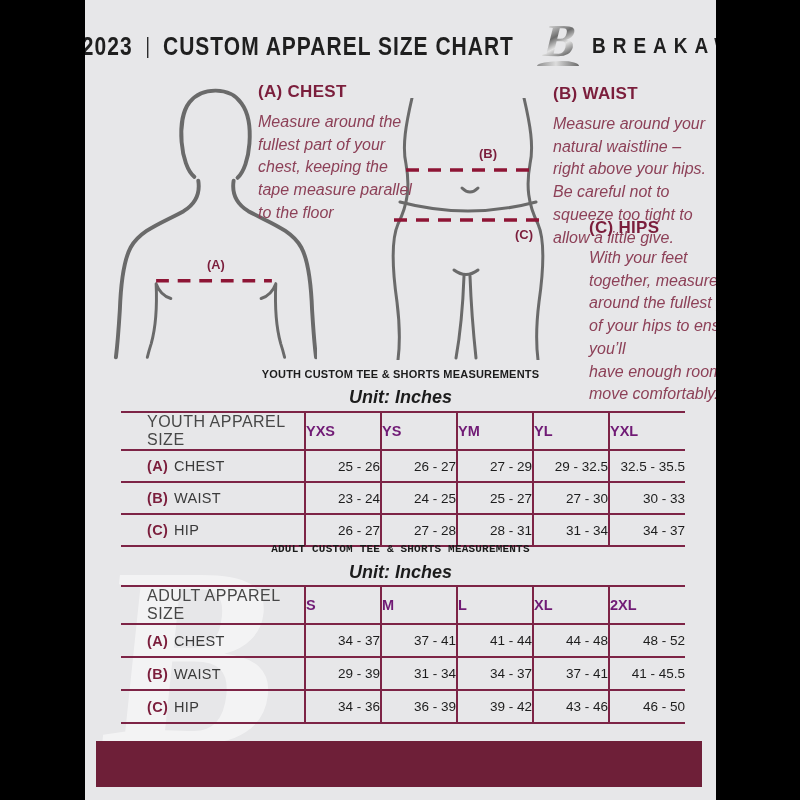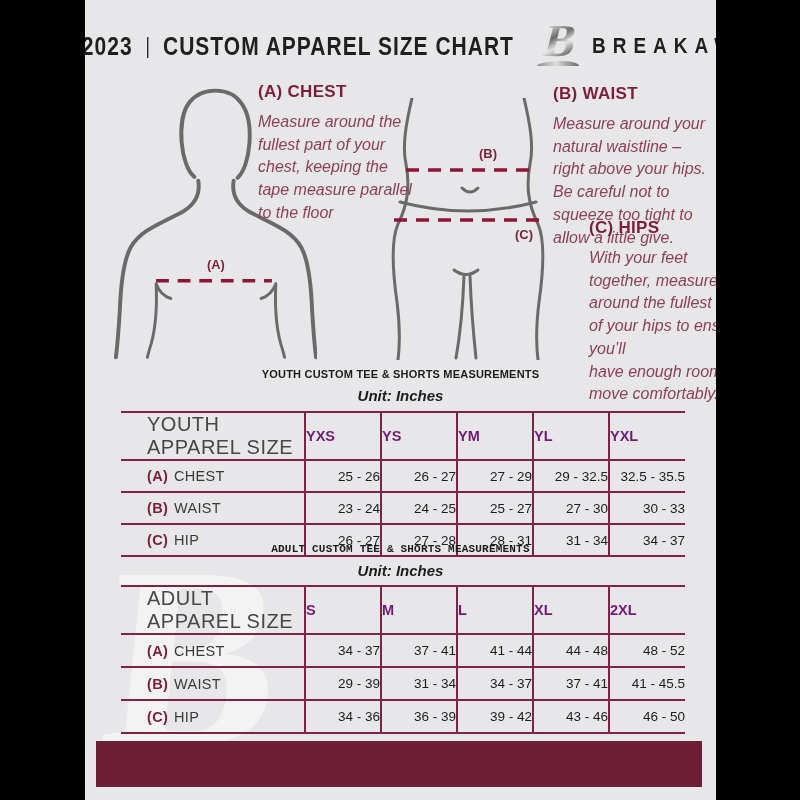--- a/index.html
+++ b/index.html
@@ -52,35 +52,35 @@
   
   .fig { position:absolute; z-index:1; }
   .fig-upper { left:26px; top:80px; }
   .fig-lower { left:303px; top:98px; }
   .outline { fill:none; stroke:#6a6a6a; stroke-width:4; stroke-linecap:round; }
   .outline-thin { fill:none; stroke:#6a6a6a; stroke-width:3; stroke-linecap:round; }
   .measure { fill:none; stroke:#8e1535; stroke-width:3.6; stroke-dasharray:13 9; }
   .fig-label { font-family:"Liberation Sans", sans-serif; font-size:13px; font-weight:bold; fill:#7b1e3c; }
   
   .tbl-title { position:absolute; left:0; width:100%; text-align:center; font-weight:bold; color:#1c1c1c; font-size:11px; letter-spacing:.2px; z-index:2; }
-  .tbl-unit  { position:absolute; left:0; width:100%; text-align:center; font-weight:bold; font-style:italic; color:#1c1c1c; font-size:15px; z-index:2; }
+  .tbl-unit  { position:absolute; left:0; width:100%; text-align:center; font-weight:bold; font-style:italic; color:#1c1c1c; font-size:18px; z-index:2; }
   .youth-title { top:368px; } .youth-unit { top:387px; }
   .adult-title { top:543px;font-family:Liberation Mono, monospace; } .adult-unit { top:562px; }
   table.size-table {
     position:absolute; left:36px; width:564px; border-collapse:collapse;
     table-layout:fixed; z-index:2; background:transparent;
     border-bottom:2px solid #7d2446;
   }
   .youth-tbl { top:411px; } .adult-tbl { top:585px; }
   .size-table tr { border-top:2px solid #7d2446; }
   .size-table td { padding:0; height:30px; }
   .adult-tbl td { height:31px; }
   .size-table td + td { border-left:2px solid #7d2446; }
   col.col-label { width:184px; }
-  .row-head { text-align:left; padding-left:26px !important; font-size:20px; color:#474747; letter-spacing:.5px; }
+  .row-head { text-align:left; padding-left:26px !important; font-size:16px; color:#474747; letter-spacing:.5px; }
   .size-h { font-weight:bold; font-size:14.5px; color:#701a75; }
   .row-label { text-align:left; padding-left:26px !important; font-size:14.5px; color:#3a3a3a; letter-spacing:.3px; }
   .row-label .pfx { color:#7b1e3c; font-weight:bold; margin-right:6px; }
   .val { text-align:right; font-size:13.5px; color:#1d1d1d; }
   
   .watermark {
     position:absolute; left:22px; top:528px; z-index:0;
     font-family:"Liberation Serif", serif; font-weight:bold;
     font-size:258px; line-height:1; color:rgba(255,255,255,0.5);
     transform:skewX(-6deg);

